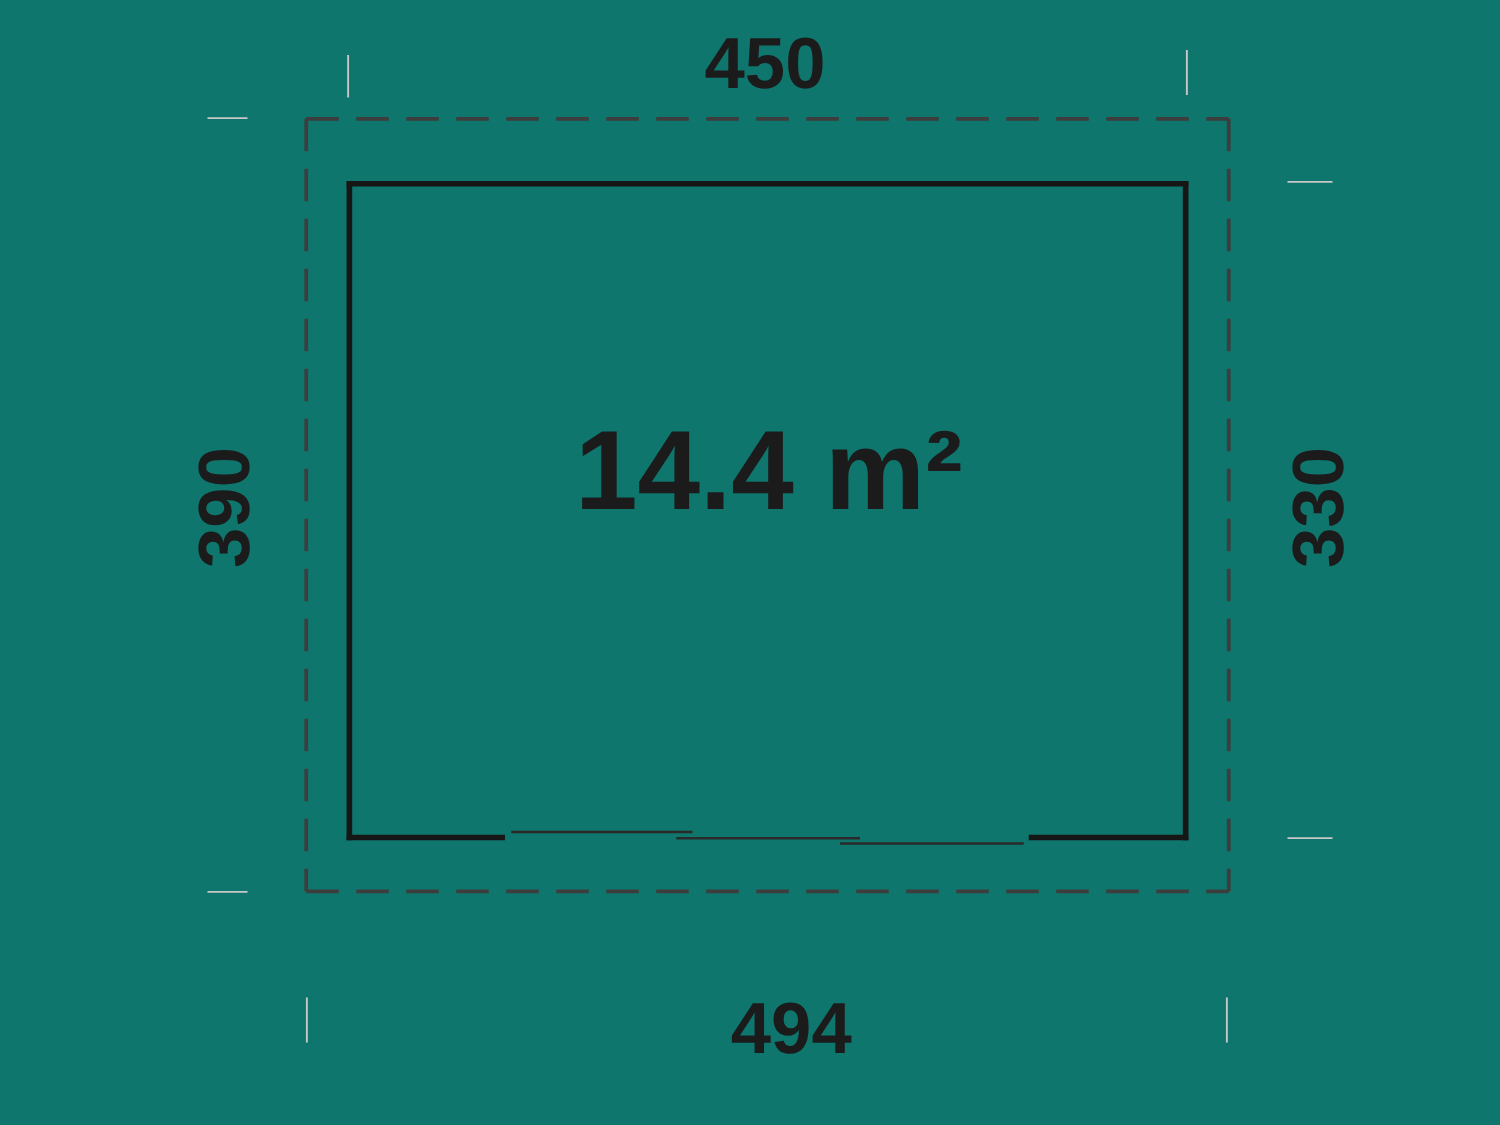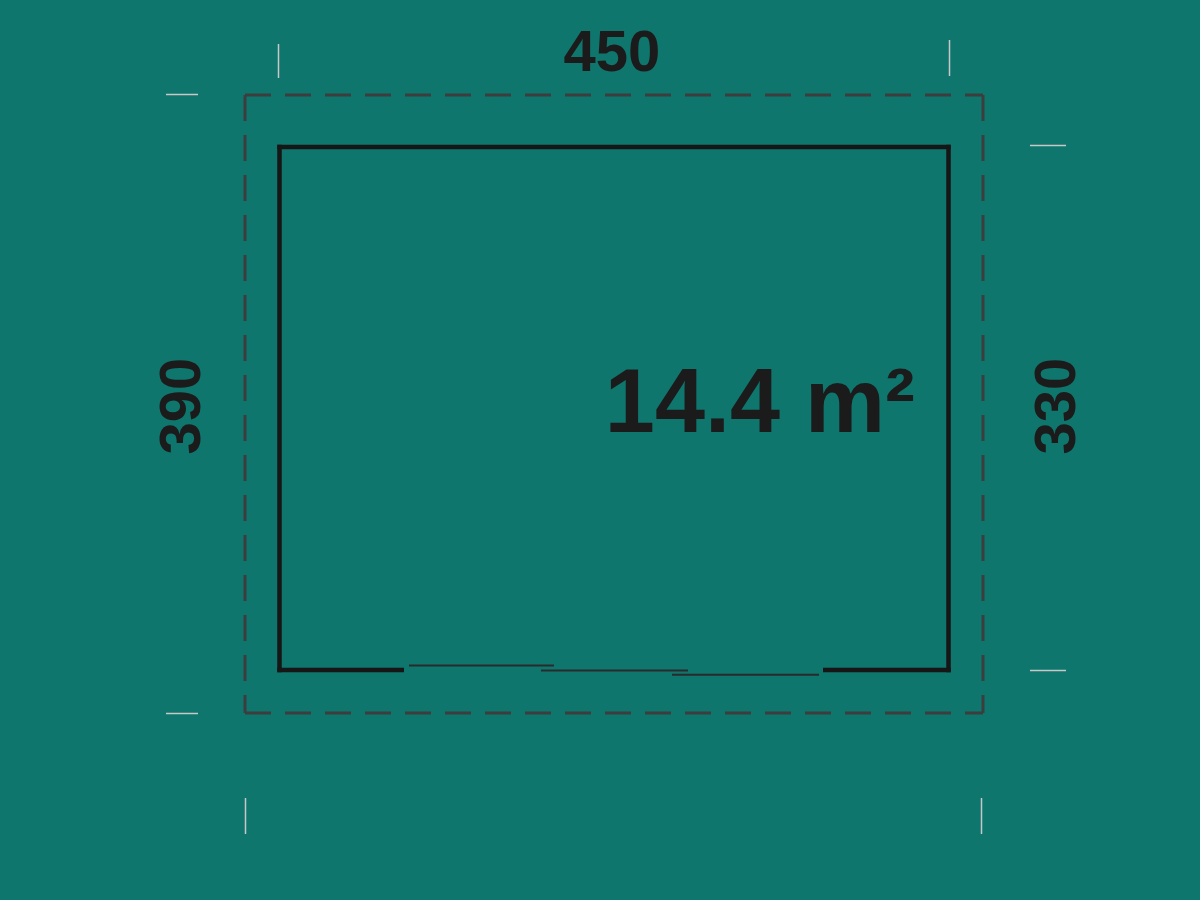--- a/index.html
+++ b/index.html
@@ -68,16 +68,17 @@
     <line x1="245.5" y1="798" x2="245.5" y2="834" stroke-width="1.5" stroke="#c8c8c8"></line>
     <line x1="981.5" y1="798" x2="981.5" y2="834" stroke-width="1.5" stroke="#c8c8c8"></line>
   </svg>
 
   <div class="label" style="left:512px; top:22px; width:200px;">450</div>
 
   <div class="label rot" style="left:80px; top:377px; width:200px;">390</div>
 
   <div class="label rot" style="left:955px; top:377px; width:200px;">330</div>
 
+  <div class="label" style="left:533px; top:794px; width:200px;">494</div>
 
-  <div class="label area" style="left:315px; top:356px; width:600px;text-align:right;">14.4 m²</div>
+  <div class="label area" style="left:315px; top:332px; width:600px;">14.4 m²</div>
 
 </div>
 
 </body></html>

